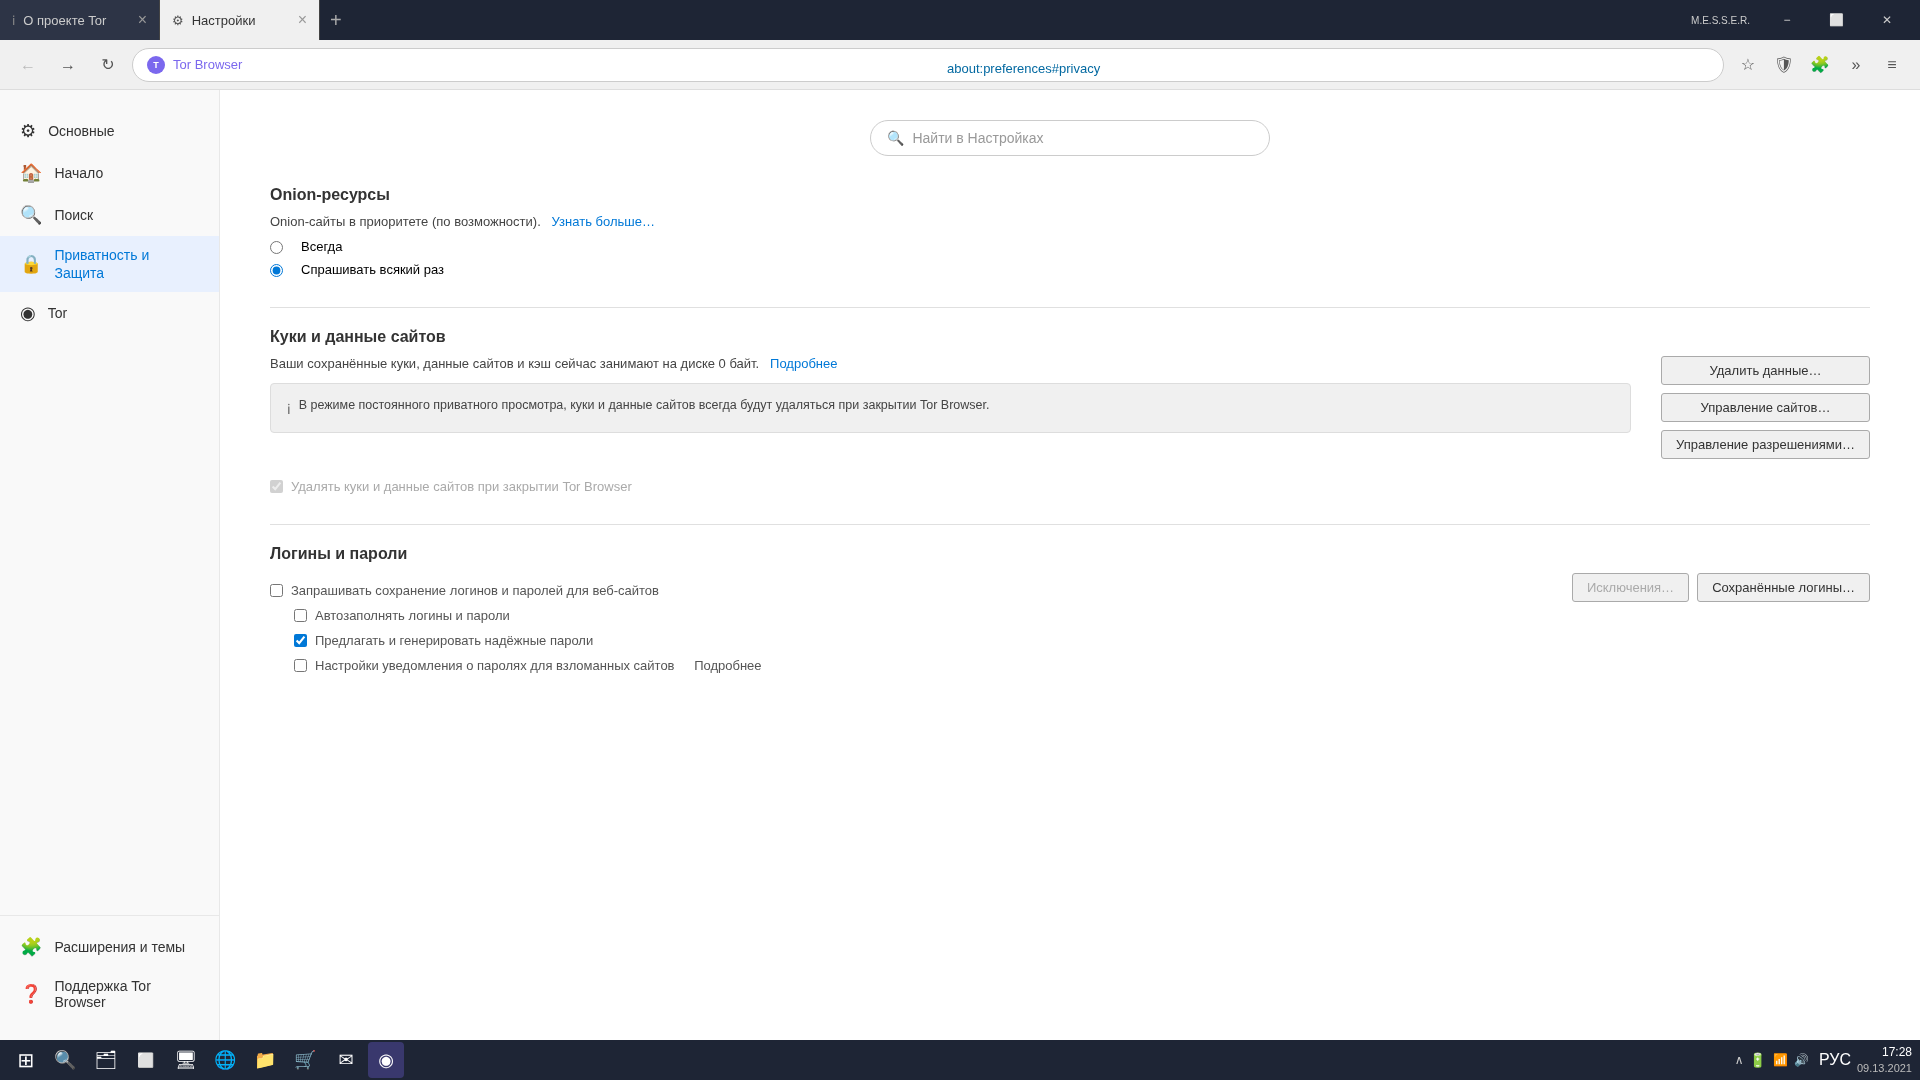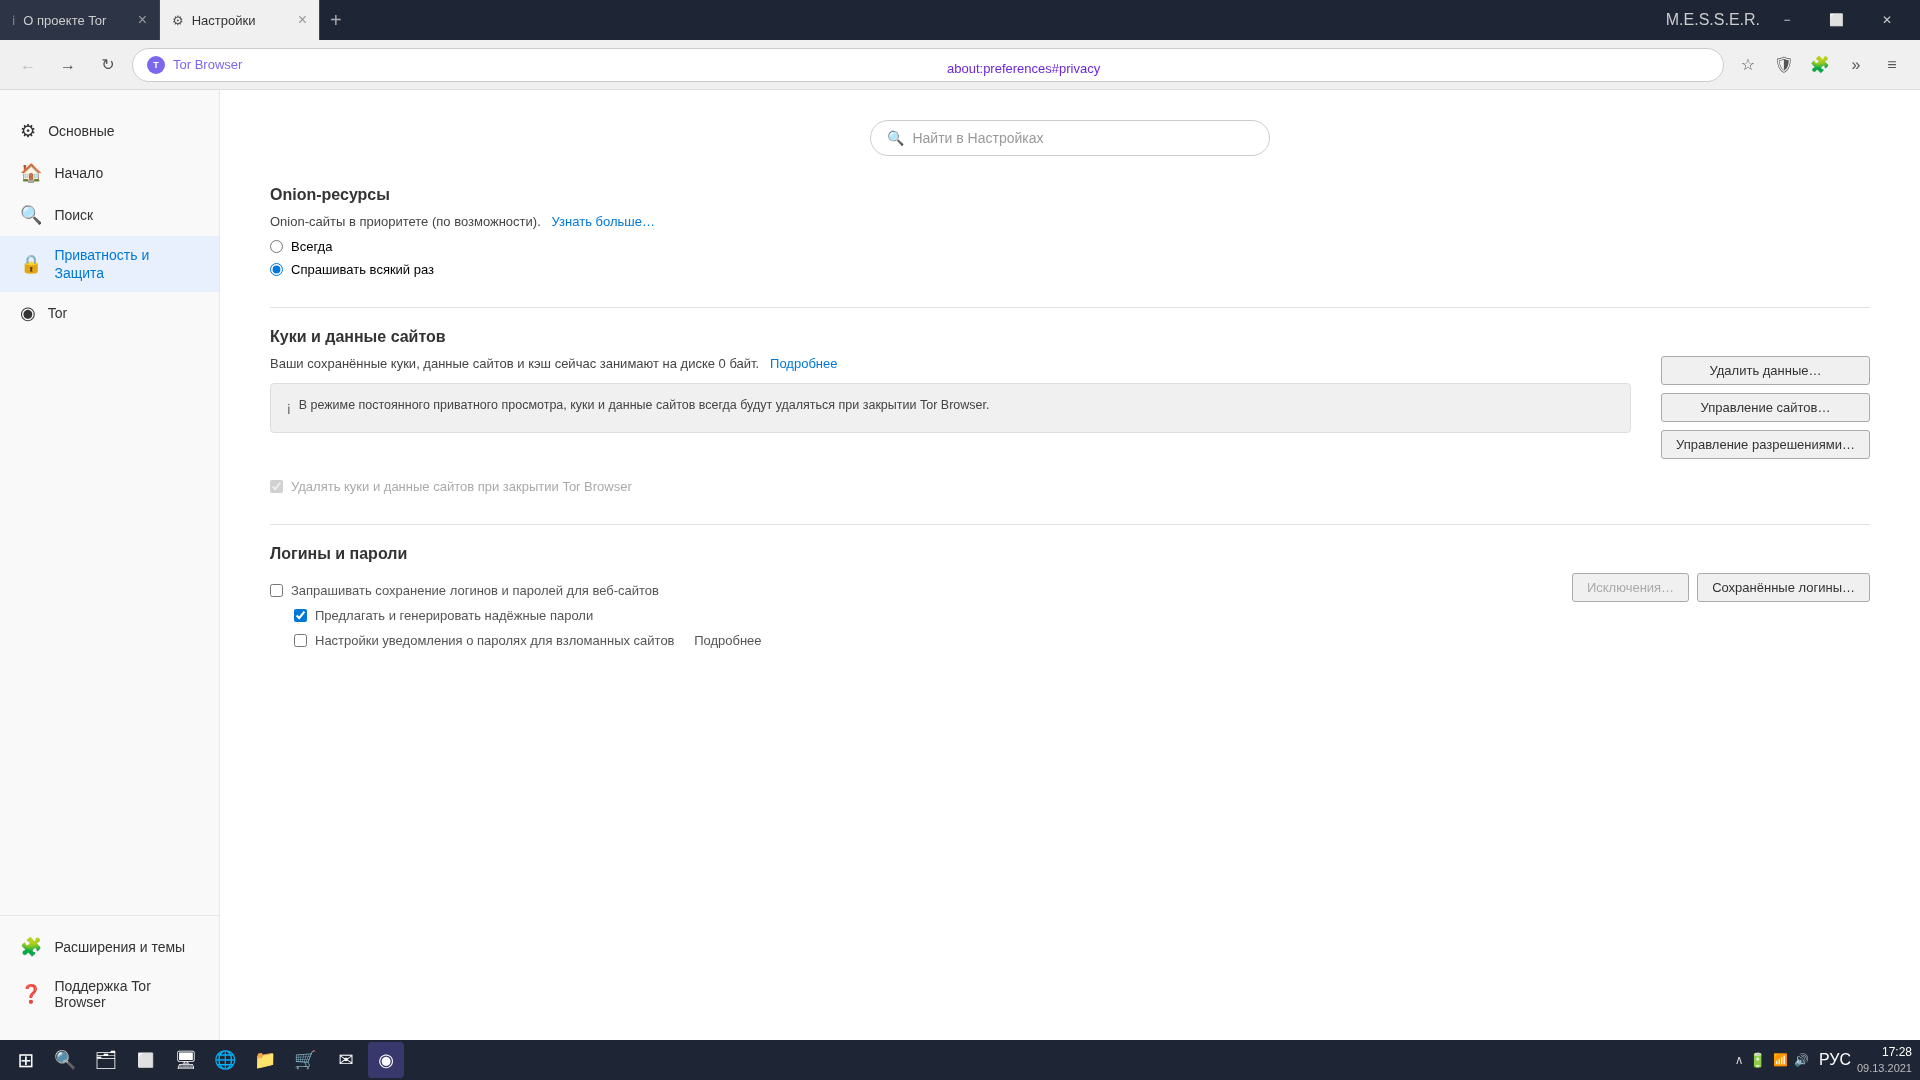--- a/index.html
+++ b/index.html
@@ -228,22 +228,22 @@
     }
 
     .radio-group {
       display: flex;
       flex-direction: column;
       gap: 8px;
       margin-top: 8px;
     }
     .radio-item {
       display: flex;
-      align-items: center;
-      gap: 8px;
+      align-items: flex-end;
+      gap: 18px;
       font-size: 13px;
       cursor: pointer;
     }
     input[type="radio"] {
       accent-color: #0078d7;
     }
 
     .cookies-section {
       display: flex;
       gap: 30px;
@@ -387,37 +387,37 @@
       <span class="tab-close">×</span>
     </div>
     <div class="tab active">
       <span style="font-size:13px;color:#555;">⚙</span>
       <span>Настройки</span>
       <span class="tab-close">×</span>
     </div>
     <div class="tab-new">+</div>
   </div>
   <div class="window-controls">
-    <span style="color:#ccc;font-size:16px;">M.E.S.S.E.R.</span>
+    <span style="color:#ccc;font-size:10px;margin-right:10px;">M.E.S.S.E.R.</span>
     <div class="win-btn">−</div>
     <div class="win-btn">⬜</div>
     <div class="win-btn close">✕</div>
   </div>
 </div>
 
 <div class="address-bar">
   <button class="nav-btn disabled">←</button>
   <button class="nav-btn">→</button>
   <button class="nav-btn">↻</button>
   <div class="address-input-wrap">
     <div class="tor-logo-small">
       <span style="font-size:9px;font-weight:bold;color:white;">T</span>
     </div>
     <span class="address-text" style="color:#7b68ee;font-weight:500;">Tor Browser</span>
-    <span class="address-text" style="color:#6d28d9;margin-left:4px;margin-top:8px;">about:preferences#privacy</span>
+    <span class="address-text" style="color:#0369a1;margin-left:4px;margin-top:8px;">about:preferences#privacy</span>
   </div>
   <div class="toolbar-icons">
     <div class="toolbar-icon">☆</div>
     <div class="toolbar-icon">🛡</div>
     <div class="toolbar-icon">🧩</div>
     <div class="toolbar-icon">»</div>
     <div class="toolbar-icon">≡</div>
   </div>
 </div>
 
@@ -517,20 +517,24 @@
 
     <div class="logins-section section">
       <div class="section-title">Логины и пароли</div>
       <div class="logins-row">
         <div class="logins-left">
           <label class="checkbox-row">
             <input type="checkbox" style="">
             <span>Запрашивать сохранение логинов и паролей для веб-сайтов</span>
           </label>
           <div style="margin-left:24px;">
+            <label class="checkbox-row">
+              <input type="checkbox" style="">
+              <span>Автозаполнять логины и пароли</span>
+            </label>
             <label class="checkbox-row">
               <input type="checkbox" checked="" style="">
               <span>Предлагать и генерировать надёжные пароли</span>
             </label>
             <label class="checkbox-row">
               <input type="checkbox" style="">
               <span>Настройки уведомления о паролях для взломанных сайтов</span>
               &nbsp;
               <a class="link">Подробнее</a>
             </label>

